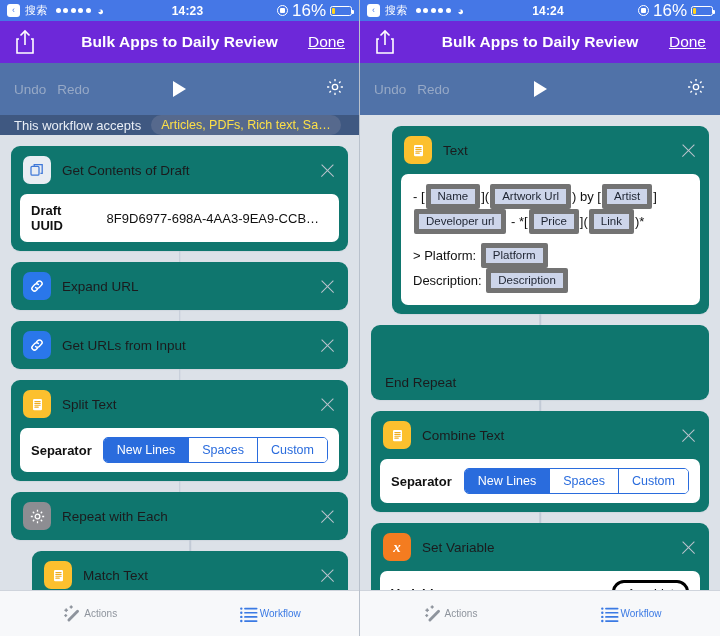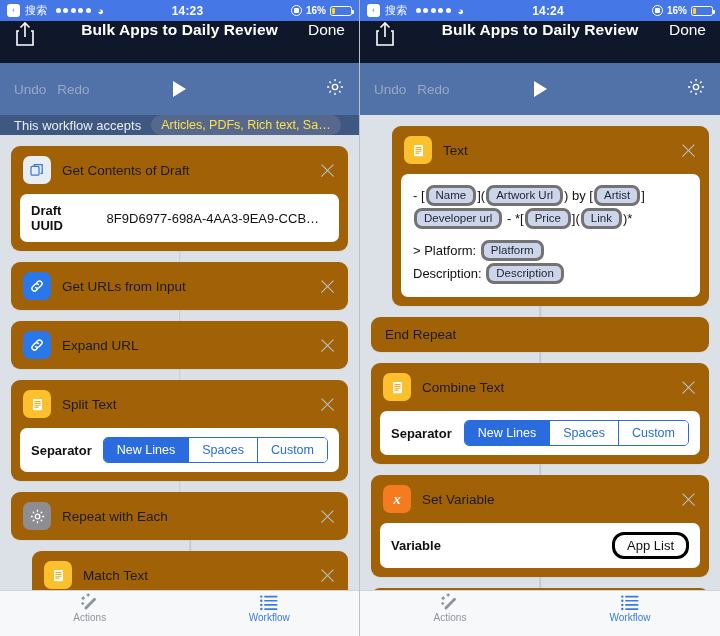--- a/index.html
+++ b/index.html
@@ -45,36 +45,36 @@
     position: relative; z-index: 2;
   }
   .sb-lock {
     width: 11px; height: 11px; border: 1.2px solid #fff; border-radius: 50%;
     position: relative;
   }
   .sb-lock:after {
     content: ""; position: absolute; left: 2px; top: 2px;
     width: 5px; height: 5px; background: #fff; border-radius: 1px;
   }
-  .sb-batt-text { font-size: 10px; font-weight: bold; }
+  .sb-batt-text { font-size: 17px; font-weight: normal; }
   .sb-batt {
     width: 22px; height: 10px; border: 1.2px solid #fff; border-radius: 2.5px;
     padding: 1px; position: relative;
   }
   .sb-batt:after {
     content: ""; position: absolute; right: -3px; top: 3px;
     width: 1.6px; height: 4px; background: #fff; border-radius: 0 1px 1px 0;
   }
   .sb-batt i { display: block; height: 100%; width: 24%; background: #ffd21e; border-radius: 1px; }
 
   
   .navbar {
-    height: 42px; background: #0f172a; color: #fff;
-    display: flex; align-items: flex-start; padding: 0 14px;
-    flex: 0 0 auto; position: relative;
+    height: 42px; background: #6d28d9; color: #fff;
+    display: flex; align-items: center; padding: 0 14px;
+    flex: 0 0 auto; position: relative; text-decoration: underline;
   }
   .nav-title {
     position: absolute; left: 0; right: 0; text-align: center;
     font-size: 15.5px; font-weight: bold; letter-spacing: .1px;
     pointer-events: none;
   }
   .nav-share { position: relative; z-index: 2; width: 22px; height: 26px; }
   .nav-done {
     margin-left: auto; font-size: 15.5px; position: relative; z-index: 2;
     color: #fff;
@@ -123,42 +123,42 @@
   }
   .card-wrap { position: relative; }
   .card-wrap + .card-wrap { margin-top: 11px; }
   .card-wrap + .card-wrap:before {
     content: ""; position: absolute; left: 50%; top: -11px;
     width: 1.5px; height: 11px; background: #c2cad6; transform: translateX(-50%);
   }
   .card-wrap.indent { margin-left: 21px; }
 
   .card {
-    background: #a16207; border-radius: 9px;
+    background: #0f766e; border-radius: 9px;
     box-shadow: 0 1px 1px rgba(40,60,90,.06);
     overflow: hidden;
   }
   .card-head {
     display: flex; align-items: center; gap: 11px;
     padding: 10px 12px;
   }
   .ic {
     width: 28px; height: 28px; border-radius: 7px; flex: 0 0 auto;
     display: flex; align-items: center; justify-content: center;
     color: #fff; font-size: 15px;
   }
   .ic.yellow { background: #fcc02e; }
   .ic.blue   { background: #2a77ea; }
   .ic.gray   { background: #8d8d92; }
   .ic.orange { background: #f47c20; }
   .ic.lt     { background: #e8edf3; }
   .card-title {
     font-size: 13.5px; color: #1b1b1d; flex: 1 1 auto;
   }
-  .card-title.plain { padding-left: 2px; }
+  .card-title.plain { padding-left: 2px; margin-top: 40px; }
   .x-btn {
     width: 17px; height: 17px; flex: 0 0 auto; position: relative;
   }
   .x-btn:before, .x-btn:after {
     content: ""; position: absolute; left: 0; top: 8px;
     width: 17px; height: 1.4px; background: #bcc3cd;
   }
   .x-btn:before { transform: rotate(45deg); }
   .x-btn:after  { transform: rotate(-45deg); }
 
@@ -188,34 +188,34 @@
 
   .pill-val {
     margin-left: auto; border: 3px solid #000000; border-radius: 12px;
     padding: 3px 12px; font-size: 13px; color: #111; background: #fff;
   }
 
   
   .tok-body { padding: 10px 12px 12px 12px; font-size: 13px; color: #111; line-height: 23px; }
   .tok {
     display: inline-block; background: #cdd5ea; color: #1d2330;
-    border: 3px solid #737373; border-radius: 8px;
+    border: 5px solid #737373; border-radius: 2px;
     padding: 0 7px; font-size: 11.5px; line-height: 15px;
     vertical-align: 1px; margin: 0 1px;
   }
   .tok-body .gap { display: block; height: 9px; }
 
   
   .tabbar {
     height: 46px; background: #f7f8fa; border-top: 1px solid #cfd4dc;
     display: flex; flex: 0 0 auto;
   }
   .tab {
-    flex: 1 1 50%; display: flex; flex-direction: column;
-    align-items: center; justify-content: flex-start; gap: 0;
+    flex: 1 1 50%; display: flex; flex-direction: row;
+    align-items: center; justify-content: center; gap: 0;
   }
   .tab span.lbl { font-size: 10px; }
   .tab.off span.lbl { color: #8e949d; }
   .tab.on  span.lbl { color: #3b7ae4; }
   .tab .glyph { height: 21px; display: flex; align-items: center; }
 </style>
 </head>
 <body>
 
 <div class="stage">
@@ -301,36 +301,36 @@
 
       <div class="card-wrap">
         <div class="card">
           <div class="card-head">
             <div class="ic blue">
               <svg width="16" height="16" viewBox="0 0 20 20" fill="none" stroke="#fff" stroke-width="1.8" stroke-linecap="round">
                 <path d="M8.2 11.8a3.2 3.2 0 0 0 4.6 0l2.6-2.6a3.2 3.2 0 0 0-4.6-4.6L9.5 5.9"></path>
                 <path d="M11.8 8.2a3.2 3.2 0 0 0-4.6 0l-2.6 2.6a3.2 3.2 0 0 0 4.6 4.6l1.3-1.3"></path>
               </svg>
             </div>
-            <div class="card-title">Get URLs from Input</div>
+            <div class="card-title">Expand URL</div>
             <div class="x-btn"></div>
           </div>
         </div>
       </div>
 
       <div class="card-wrap">
         <div class="card">
           <div class="card-head">
             <div class="ic blue">
               <svg width="16" height="16" viewBox="0 0 20 20" fill="none" stroke="#fff" stroke-width="1.8" stroke-linecap="round">
                 <path d="M8.2 11.8a3.2 3.2 0 0 0 4.6 0l2.6-2.6a3.2 3.2 0 0 0-4.6-4.6L9.5 5.9"></path>
                 <path d="M11.8 8.2a3.2 3.2 0 0 0-4.6 0l-2.6 2.6a3.2 3.2 0 0 0 4.6 4.6l1.3-1.3"></path>
               </svg>
             </div>
-            <div class="card-title">Expand URL</div>
+            <div class="card-title">Get URLs from Input</div>
             <div class="x-btn"></div>
           </div>
         </div>
       </div>
 
       <div class="card-wrap">
         <div class="card">
           <div class="card-head">
             <div class="ic yellow">
               <svg width="15" height="15" viewBox="0 0 20 20" fill="none" stroke="#fff" stroke-width="1.5" stroke-linecap="round">

